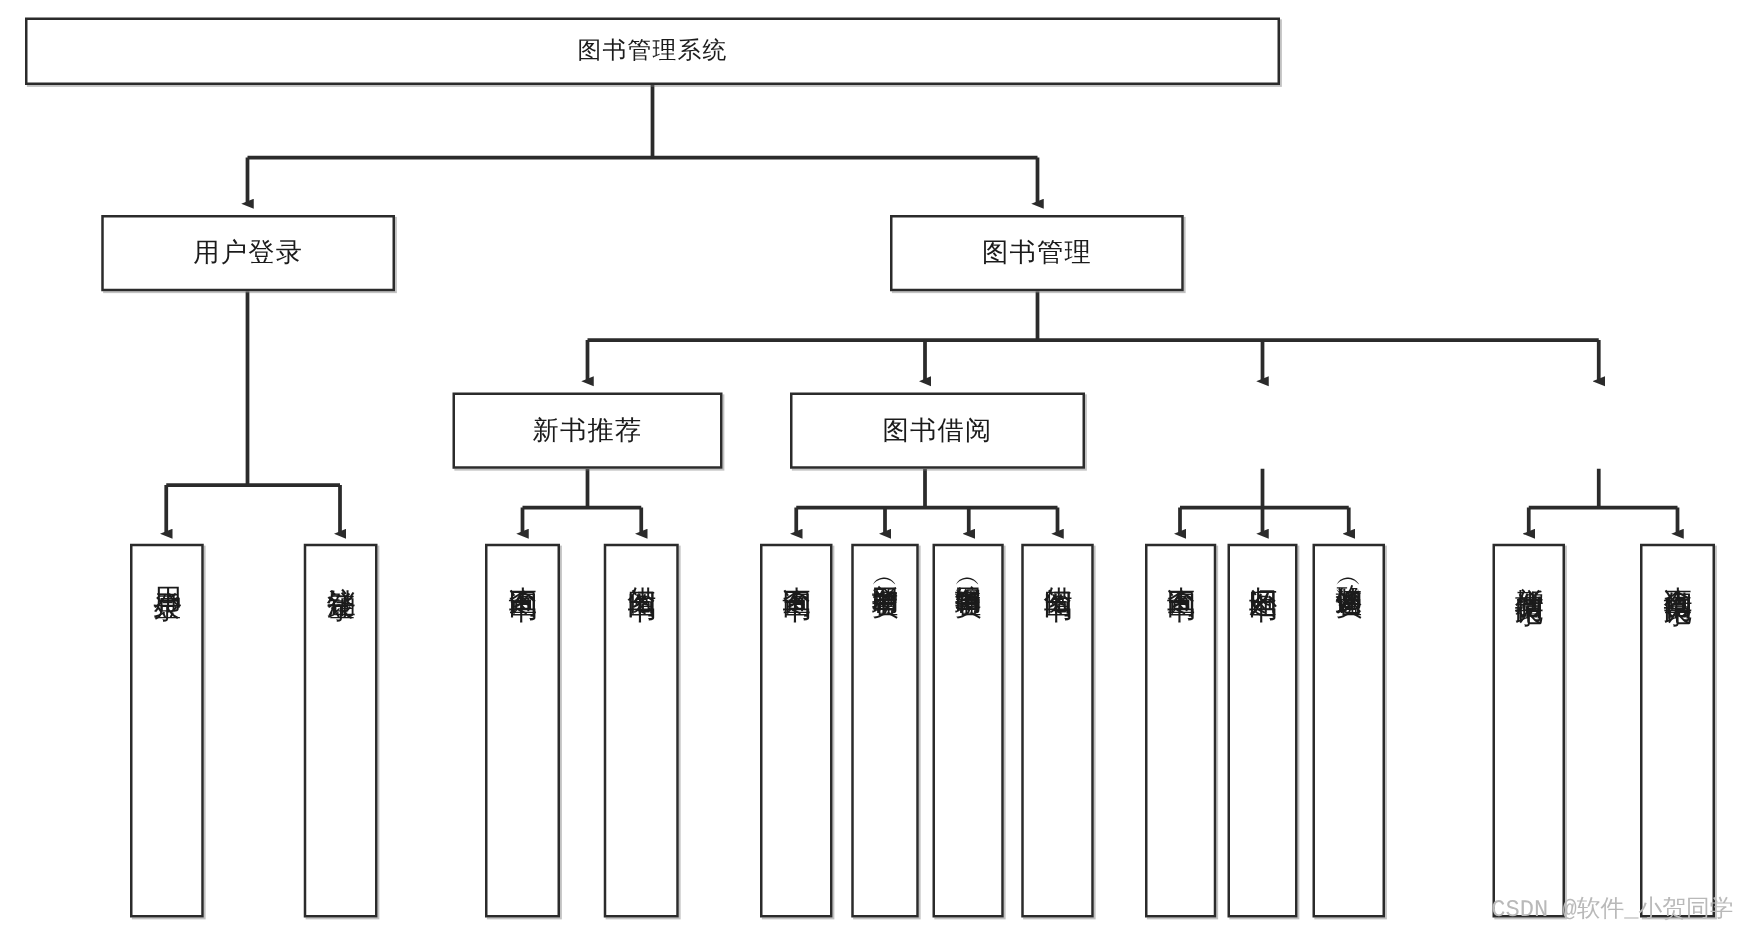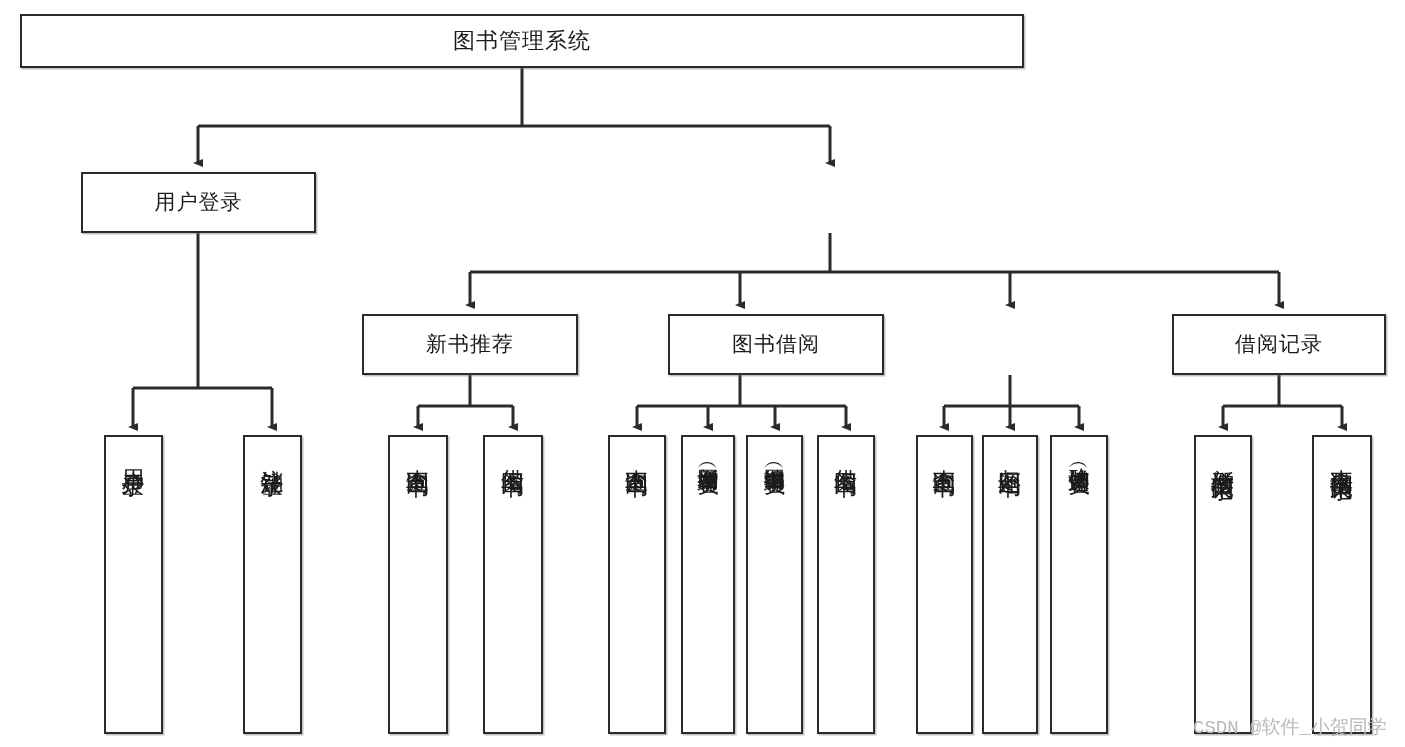--- a/index.html
+++ b/index.html
@@ -40,21 +40,21 @@
     display: block;
     text-align: center;
     line-height: 1.15;
     white-space: nowrap;
   }
   .node.horizontal .label {
     font-size: 21px;
     letter-spacing: 1px;
   }
   .node.root .label {
-    font-size: 22px;
+    font-size: 19px;
     letter-spacing: 1px;
   }
   .node.vertical {
     align-items: flex-start;
     justify-content: center;
     padding-top: 14px;
   }
   .node.vertical .label {
     writing-mode: vertical-rl;
     text-orientation: upright;
@@ -132,33 +132,33 @@
   </svg>
 
   <div class="node root horizontal" style="left:20px; top:14px; width:1004px; height:54px;">
     <span class="label">图书管理系统</span>
   </div>
 
   <div class="node horizontal" style="left:81px; top:172px; width:235px; height:61px;">
     <span class="label">用户登录</span>
   </div>
 
+  <div class="node horizontal" style="left:712px; top:172px; width:235px; height:61px;">
+    <span class="label">图书管理</span>
+  </div>
 
   <div class="node horizontal" style="left:362px; top:314px; width:216px; height:61px;">
     <span class="label">新书推荐</span>
   </div>
 
-  <div class="node horizontal" style="left:632px; top:314px; width:216px; height:61px;margin-left:36px;">
+  <div class="node horizontal" style="left:632px; top:314px; width:236px; height:61px;">
     <span class="label">图书借阅</span>
   </div>
 
 
-  <div class="node horizontal" style="left:1172px; top:314px; width:214px; height:61px;">
-    <span class="label">借阅记录</span>
-  </div>
 
   <div class="node vertical" style="left:104px; top:435px; width:59px; height:299px;">
     <span class="label">用户登录</span>
   </div>
 
   <div class="node vertical" style="left:243px; top:435px; width:59px; height:299px;">
     <span class="label">注销登录</span>
   </div>
 
   <div class="node vertical" style="left:388px; top:435px; width:60px; height:299px;">

